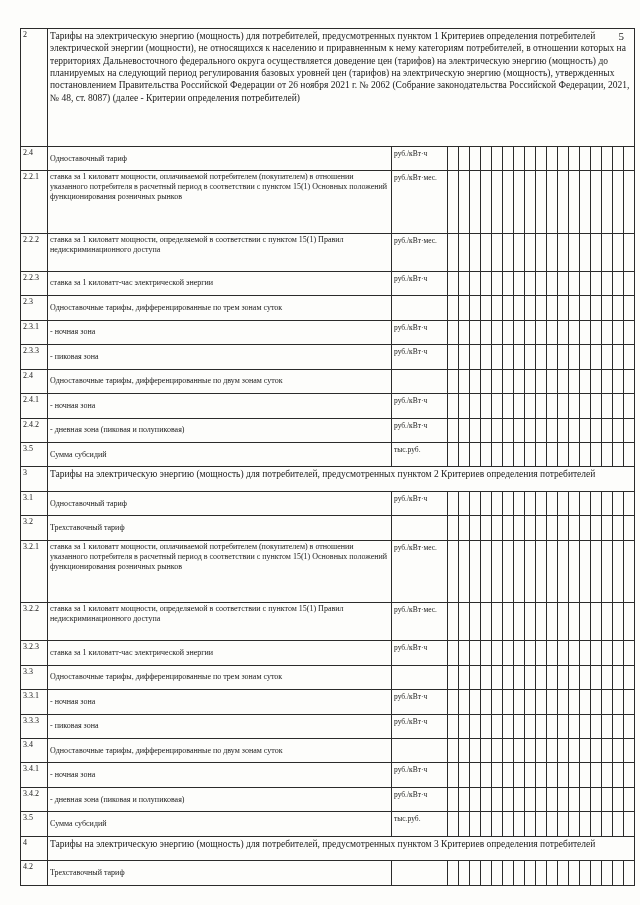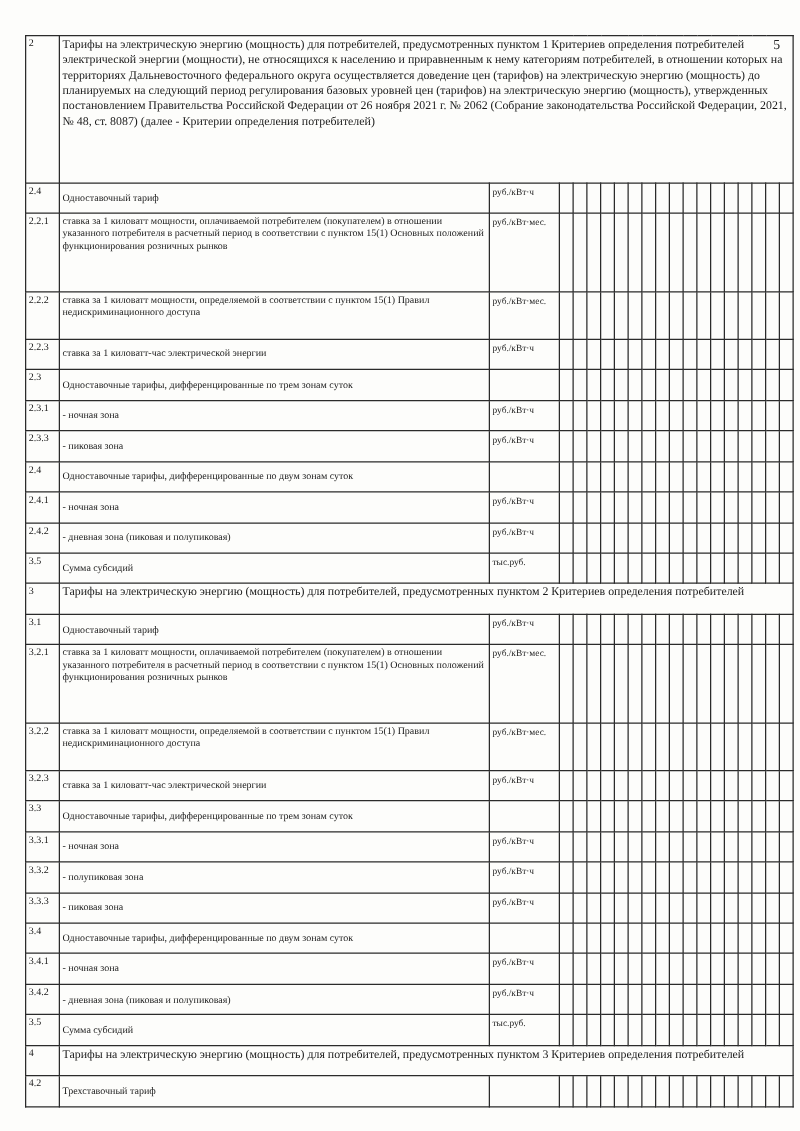--- a/index.html
+++ b/index.html
@@ -354,20 +354,42 @@
           <td class="val"></td>
           <td class="val"></td>
           <td class="val"></td>
           <td class="val"></td>
           <td class="val"></td>
           <td class="val"></td>
           <td class="val"></td>
           <td class="val"></td>
           <td class="val"></td>
         </tr>
+        <tr style="height: 22px;">
+          <td class="num">3.2</td>
+          <td class="name">Трехставочный тариф</td>
+          <td class="unit"></td>
+          <td class="val"></td>
+          <td class="val"></td>
+          <td class="val"></td>
+          <td class="val"></td>
+          <td class="val"></td>
+          <td class="val"></td>
+          <td class="val"></td>
+          <td class="val"></td>
+          <td class="val"></td>
+          <td class="val"></td>
+          <td class="val"></td>
+          <td class="val"></td>
+          <td class="val"></td>
+          <td class="val"></td>
+          <td class="val"></td>
+          <td class="val"></td>
+          <td class="val"></td>
+        </tr>
         <tr style="height: 56px;">
           <td class="num">3.2.1</td>
           <td class="name top">ставка за 1 киловатт мощности, оплачиваемой потребителем (покупателем) в отношении указанного потребителя в расчетный период в соответствии с пунктом 15(1) Основных положений функционирования розничных рынков</td>
           <td class="unit">руб./кВт·мес.</td>
           <td class="val"></td>
           <td class="val"></td>
           <td class="val"></td>
           <td class="val"></td>
           <td class="val"></td>
           <td class="val"></td>
@@ -445,42 +467,20 @@
           <td class="val"></td>
           <td class="val"></td>
           <td class="val"></td>
           <td class="val"></td>
           <td class="val"></td>
           <td class="val"></td>
         </tr>
         <tr style="height: 22px;">
           <td class="num">3.3.1</td>
           <td class="name">- ночная зона</td>
-          <td class="unit">руб./кВт·ч</td>
-          <td class="val"></td>
-          <td class="val"></td>
-          <td class="val"></td>
-          <td class="val"></td>
-          <td class="val"></td>
-          <td class="val"></td>
-          <td class="val"></td>
-          <td class="val"></td>
-          <td class="val"></td>
-          <td class="val"></td>
-          <td class="val"></td>
-          <td class="val"></td>
-          <td class="val"></td>
-          <td class="val"></td>
-          <td class="val"></td>
-          <td class="val"></td>
-          <td class="val"></td>
-        </tr>
-        <tr style="height: 22px;">
-          <td class="num">3.3.2</td>
-          <td class="name">- полупиковая зона</td>
           <td class="unit">руб./кВт·ч</td>
           <td class="val"></td>
           <td class="val"></td>
           <td class="val"></td>
           <td class="val"></td>
           <td class="val"></td>
           <td class="val"></td>
           <td class="val"></td>
           <td class="val"></td>
           <td class="val"></td>

